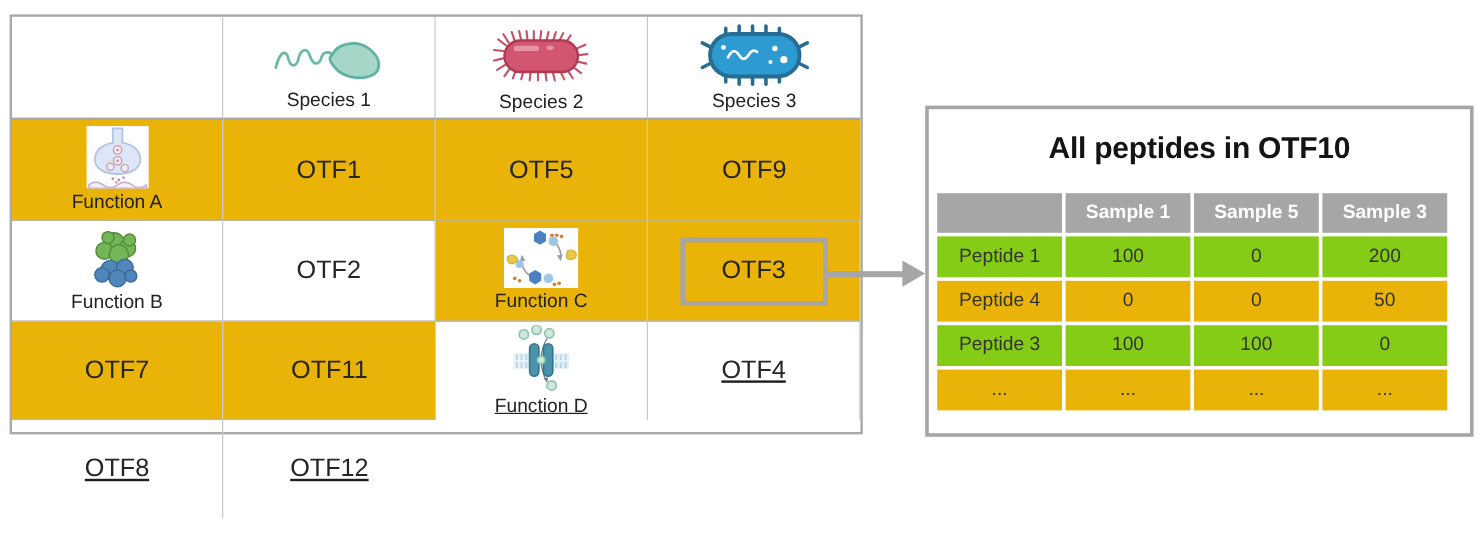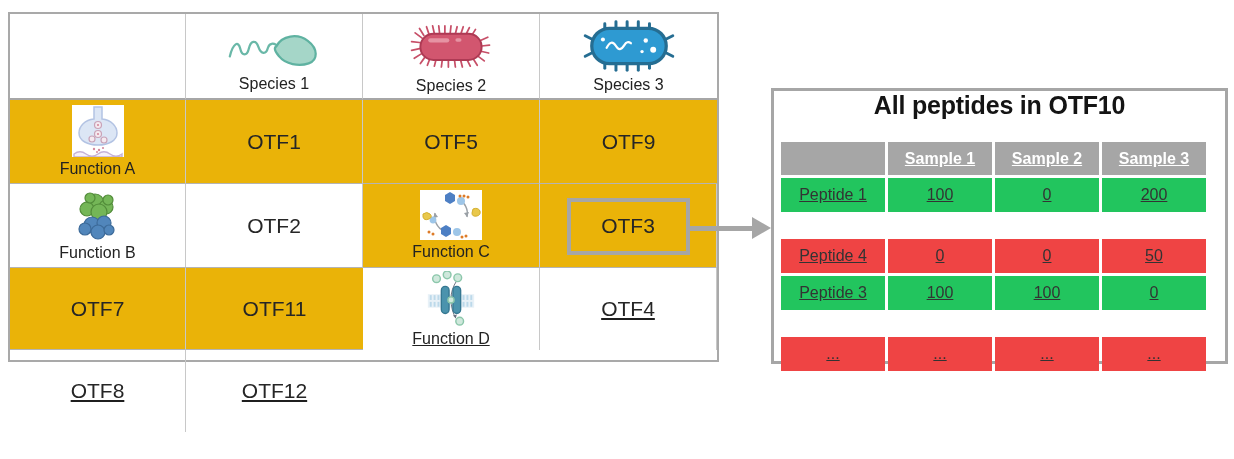--- a/index.html
+++ b/index.html
@@ -28,29 +28,29 @@
 
   
   .arrow-line{position:absolute;left:690px;top:226px;width:64px;height:5px;background:#a6a6a6;}
   .arrow-head{position:absolute;left:752px;top:217px;width:0;height:0;
               border-top:11px solid transparent;border-bottom:11px solid transparent;
               border-left:19px solid #a6a6a6;}
 
   
   .panel{position:absolute;left:771px;top:88px;width:457px;height:276px;
          box-sizing:border-box;border:3px solid #a6a6a6;background:#ffffff;}
-  .panel-title{text-align:center;font-size:25px;font-weight:bold;
+  .panel-title{margin-top:19px;text-align:center;font-size:25px;font-weight:bold;
                color:#141414;letter-spacing:-0.2px;}
   .ptable{margin:22px 0 0 7px;display:grid;grid-template-columns:repeat(4,104px);
           grid-auto-rows:auto;gap:3px;}
   .pcell{box-sizing:border-box;text-align:center;font-size:16px;color:#333333;
-         height:34px;line-height:34px;text-decoration:underline;}
+         height:34px;line-height:34px;}
   .pcell.h{background:#a6a6a6;color:#ffffff;font-weight:bold;height:33px;line-height:33px;}
-  .pcell.dark{background:#22c55e;}
-  .pcell.light{background:#ef4444;margin-top:24px;}
+  .pcell.dark{background:#84cc16;}
+  .pcell.light{background:#eab308;}
 </style>
 </head>
 <body>
 
 <div class="canvas">
 
   <div class="matrix">
 
     <div class="mcell hdr"></div>
 
@@ -282,21 +282,21 @@
   <div class="arrow-line"></div>
   <div class="arrow-head"></div>
 
   <div class="panel">
     <div class="panel-title">All peptides in OTF10</div>
 
     <div class="ptable">
 
       <div class="pcell h"></div>
       <div class="pcell h">Sample 1</div>
-      <div class="pcell h">Sample 2</div>
+      <div class="pcell h">Sample 5</div>
       <div class="pcell h">Sample 3</div>
 
       <div class="pcell dark">Peptide 1</div>
       <div class="pcell dark">100</div>
       <div class="pcell dark">0</div>
       <div class="pcell dark">200</div>
 
       <div class="pcell light">Peptide 4</div>
       <div class="pcell light">0</div>
       <div class="pcell light">0</div>

